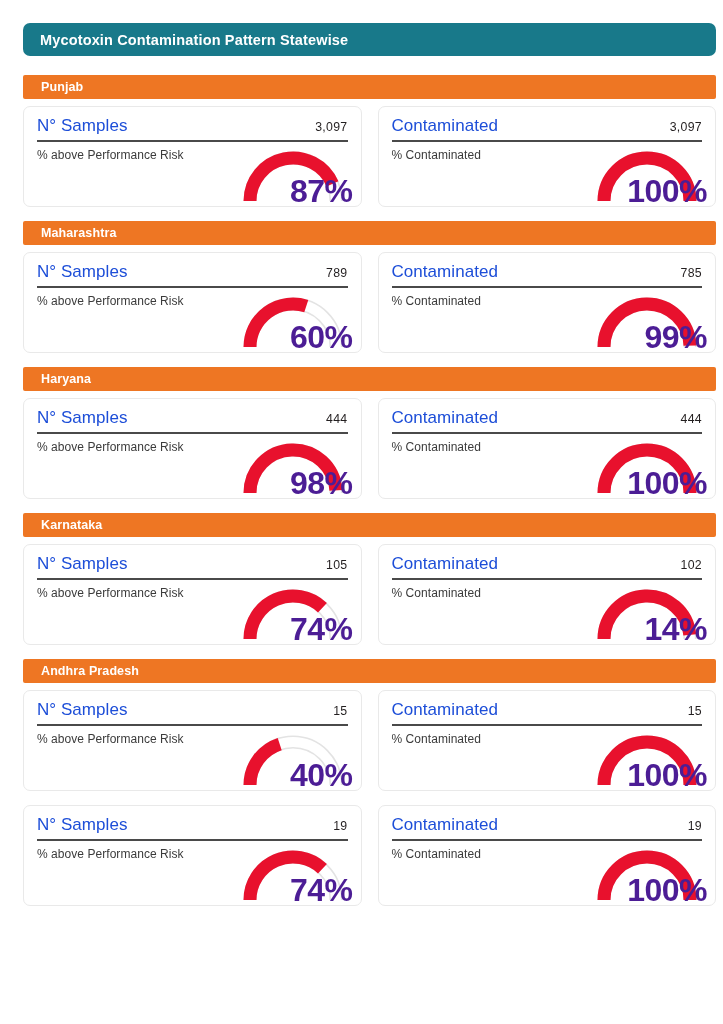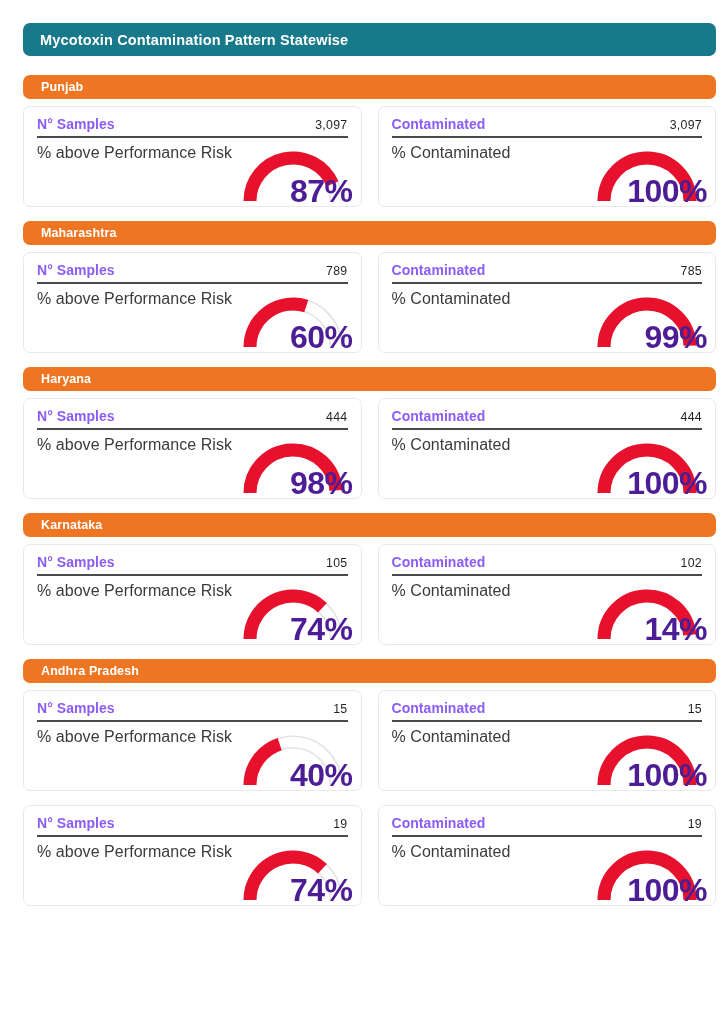--- a/index.html
+++ b/index.html
@@ -39,21 +39,21 @@
     letter-spacing: 0.15px;
   }
 
   
   .state-section {
     margin-bottom: 14px;
   }
   .state-header {
     height: 24px;
     background: #ee7623;
-    border-radius: 7px;
+    border-radius: 2px;
     display: flex;
     align-items: center;
     padding-left: 18px;
     box-sizing: border-box;
     margin-bottom: 7px;
   }
   .state-header .state-name {
     color: #ffffff;
     font-size: 12.5px;
     font-weight: bold;
@@ -76,39 +76,39 @@
     overflow: hidden;
   }
 
   .card-top {
     display: flex;
     justify-content: space-between;
     align-items: baseline;
     padding-bottom: 4px;
   }
   .card-label {
-    color: #8b5cf6;
-    font-size: 14px;
-    font-weight: bold;
+    color: #1d4ed8;
+    font-size: 17px;
+    font-weight: normal;
     letter-spacing: 0.05px;
   }
   .card-value {
     color: #231f20;
     font-size: 12.3px;
     font-weight: normal;
     letter-spacing: 0.3px;
   }
   .card-rule {
     height: 1.6px;
     background: #4a4a4a;
     margin-bottom: 6px;
   }
   .card-sub {
     color: #3b3b3b;
-    font-size: 16px;
+    font-size: 12px;
     letter-spacing: 0.05px;
   }
 
   
   .gauge-wrap {
     position: absolute;
     right: 8px;
     bottom: 1px;
     width: 120px;
     height: 62px;

